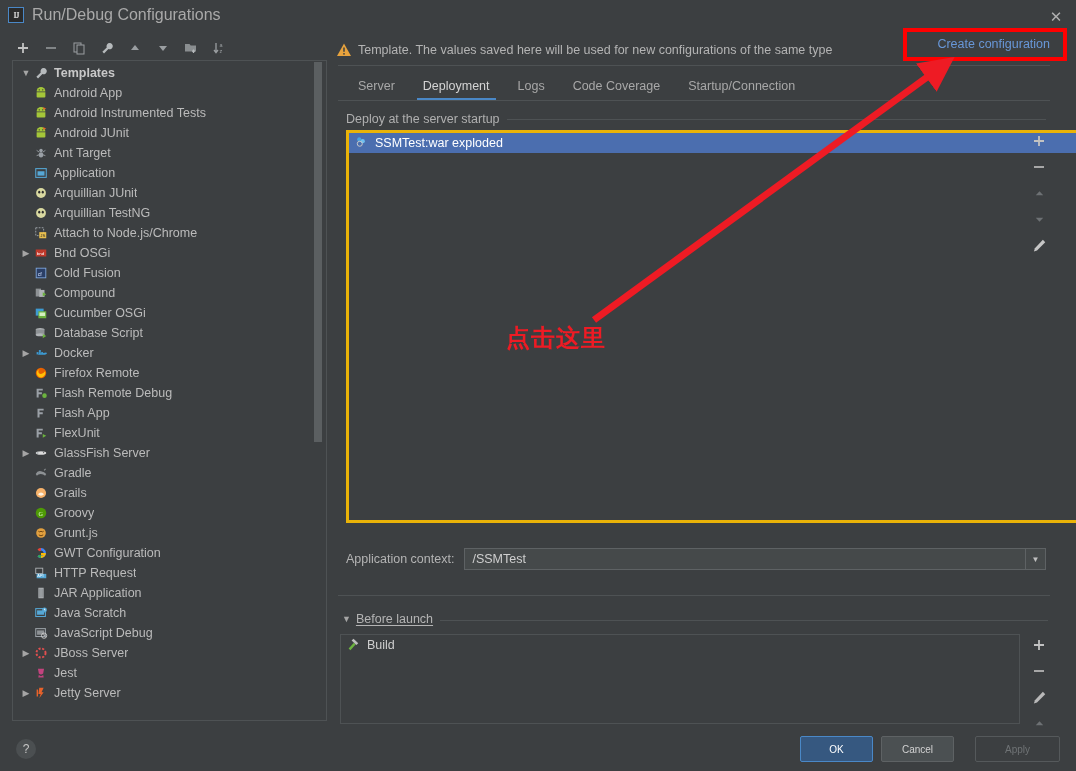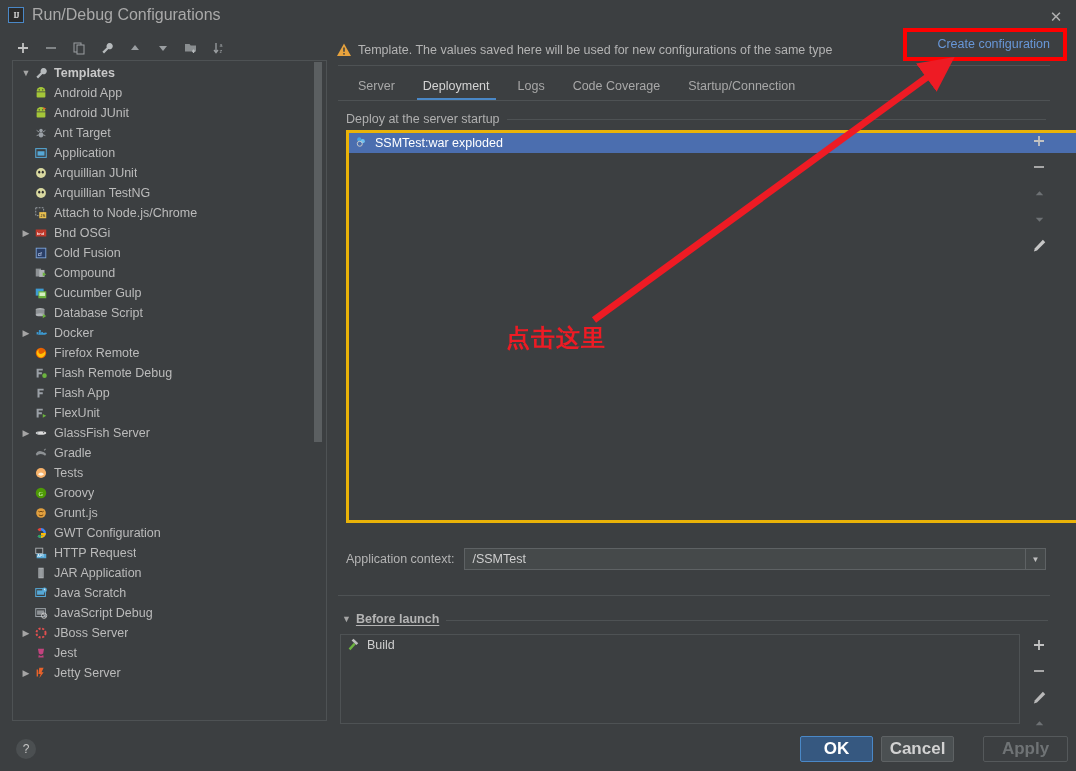--- a/index.html
+++ b/index.html
@@ -157,21 +157,21 @@
   .panel-divider {
     position: absolute; left: 2px; top: 565px; width: 712px; height: 1px; background: #4e5254;
   }
 
   .bl-header {
     position: absolute; left: 6px; top: 582px; display: flex; align-items: center;
     font-size: 12.5px; color: #b4b4b4; background: #3c3f41; padding-right: 7px; z-index: 2;
     cursor: pointer;
   }
   .bl-header .arrow-small { font-size: 9px; margin-right: 5px; color: #a5a5a5; }
-  .bl-underline-text { text-decoration: underline; text-underline-offset: 2px; font-weight: bold; }
+  .bl-underline-text { text-decoration: underline; text-underline-offset: 2px; }
   .bl-line {
     position: absolute; left: 6px; top: 590px; width: 706px; height: 1px; background: #4e5254;
   }
 
   .bl-list {
     position: absolute; left: 4px; top: 604px; width: 680px; height: 90px;
     background: #3c3f41; border: 1px solid #4e5254; overflow: hidden;
   }
   .bl-row {
     height: 20px; display: flex; align-items: center; padding-left: 5px;
@@ -191,25 +191,25 @@
   }
   .help-btn {
     position: absolute; left: 16px; top: 11px; width: 20px; height: 20px;
     border-radius: 50%; background: #4b4f51; color: #c5c5c5;
     display: flex; align-items: center; justify-content: center;
     font-size: 12px; cursor: pointer;
   }
   .dlg-btn {
     position: absolute; top: 8px; height: 26px; min-width: 73px;
     display: flex; align-items: center; justify-content: center;
-    font-size: 17px; border-radius: 2px; cursor: pointer; font-weight: bold;
+    font-size: 10px; border-radius: 2px; cursor: pointer;
   }
   .btn-ok { right: 203px; background: #365880; border: 1px solid #4a88c7; color: #ffffff; }
   .btn-cancel { right: 122px; background: #4b5052; border: 1px solid #5e6264; color: #d2d2d2; }
-  .btn-apply { right: 8px; background: #3c3f41; border: 1px solid #55595b; color: #6f7375; min-width: 85px; }
+  .btn-apply { right: 16px; background: #3c3f41; border: 1px solid #55595b; color: #6f7375; min-width: 85px; }
 
   
   .anno { position: absolute; left: 0; top: 0; width: 1076px; height: 771px; pointer-events: none; }
   .anno-box {
     position: absolute; left: 903px; top: 28px; width: 164px; height: 33px;
     border: 4px solid #ff0000;
   }
   .anno-text {
     position: absolute; left: 506px; top: 322px; font-size: 24px; font-weight: bold;
     color: #ee1b24; font-family: "DejaVu Sans", sans-serif; letter-spacing: 1px;
@@ -300,20 +300,33 @@
           <span class="arrow spacer">▶</span>
           <span class="ticon">
             <svg width="14" height="14" viewBox="0 0 16 16">
               <path d="M3 7h10v5a1 1 0 0 1-1 1H4a1 1 0 0 1-1-1z" fill="#a4c639"></path>
                 <path d="M3 6.2a5 5 0 0 1 10 0z" fill="#a4c639"></path>
                 <circle cx="6" cy="4.4" r="0.7" fill="#2b2b2b"></circle>
               <circle cx="10" cy="4.4" r="0.7" fill="#2b2b2b"></circle>
                 <path d="M10.5 1 L14 3 L10.8 4.2 Z" fill="#e8622a"></path>
             </svg>
           </span>
+          <span class="tlabel">Android Instrumented Tests</span>
+        </div>
+        <div class="tree-row">
+          <span class="arrow spacer">▶</span>
+          <span class="ticon">
+            <svg width="14" height="14" viewBox="0 0 16 16">
+              <path d="M3 7h10v5a1 1 0 0 1-1 1H4a1 1 0 0 1-1-1z" fill="#a4c639"></path>
+                <path d="M3 6.2a5 5 0 0 1 10 0z" fill="#a4c639"></path>
+                <circle cx="6" cy="4.4" r="0.7" fill="#2b2b2b"></circle>
+              <circle cx="10" cy="4.4" r="0.7" fill="#2b2b2b"></circle>
+                <path d="M10.5 1 L14 3 L10.8 4.2 Z" fill="#e8622a"></path>
+            </svg>
+          </span>
           <span class="tlabel">Android JUnit</span>
         </div>
         <div class="tree-row">
           <span class="arrow spacer">▶</span>
           <span class="ticon">
             <svg width="14" height="14" viewBox="0 0 16 16">
               <ellipse cx="8" cy="5" rx="2" ry="2" fill="#9aa0a6"></ellipse>
               <ellipse cx="8" cy="10" rx="2.6" ry="3" fill="#9aa0a6"></ellipse>
                 <path d="M3 5 L6 7 M13 5 L10 7 M3 11 L6 10 M13 11 L10 10" stroke="#9aa0a6" stroke-width="1"></path>
             </svg>
@@ -396,21 +409,21 @@
         </div>
         <div class="tree-row">
           <span class="arrow spacer">▶</span>
           <span class="ticon">
             <svg width="14" height="14" viewBox="0 0 16 16">
               <rect x="2" y="3" width="9" height="8" fill="#3d9bd3"></rect>
               <rect x="5" y="6" width="9" height="8" fill="#6cb33f"></rect>
                 <rect x="6.2" y="7.4" width="6.5" height="4" fill="#d6f0c0"></rect>
             </svg>
           </span>
-          <span class="tlabel">Cucumber Gulp</span>
+          <span class="tlabel">Cucumber OSGi</span>
         </div>
         <div class="tree-row">
           <span class="arrow spacer">▶</span>
           <span class="ticon">
             <svg width="14" height="14" viewBox="0 0 16 16">
               <ellipse cx="7" cy="4" rx="5" ry="1.8" fill="#b0b4b7"></ellipse>
               <rect x="2" y="4" width="10" height="6" fill="#8e9295"></rect>
                 <ellipse cx="7" cy="10" rx="5" ry="1.8" fill="#b0b4b7"></ellipse>
               <path d="M10 9 L14 11.5 L10 14 Z" fill="#6cb33f"></path>
             </svg>
@@ -491,21 +504,21 @@
           <span class="tlabel">Gradle</span>
         </div>
         <div class="tree-row">
           <span class="arrow spacer">▶</span>
           <span class="ticon">
             <svg width="14" height="14" viewBox="0 0 16 16">
               <circle cx="8" cy="8" r="5.8" fill="#f6b26b"></circle>
               <path d="M4.5 9.5 q3.5-4 7 0 q-3.5 3-7 0z" fill="#fff4e3"></path>
             </svg>
           </span>
-          <span class="tlabel">Tests</span>
+          <span class="tlabel">Grails</span>
         </div>
         <div class="tree-row">
           <span class="arrow spacer">▶</span>
           <span class="ticon">
             <svg width="14" height="14" viewBox="0 0 16 16">
               <circle cx="8" cy="8" r="6" fill="#4e9a06"></circle>
               <text x="5.2" y="11" font-size="7" fill="#e9ffd6" font-family="serif">G</text>
             </svg>
           </span>
           <span class="tlabel">Groovy</span>

